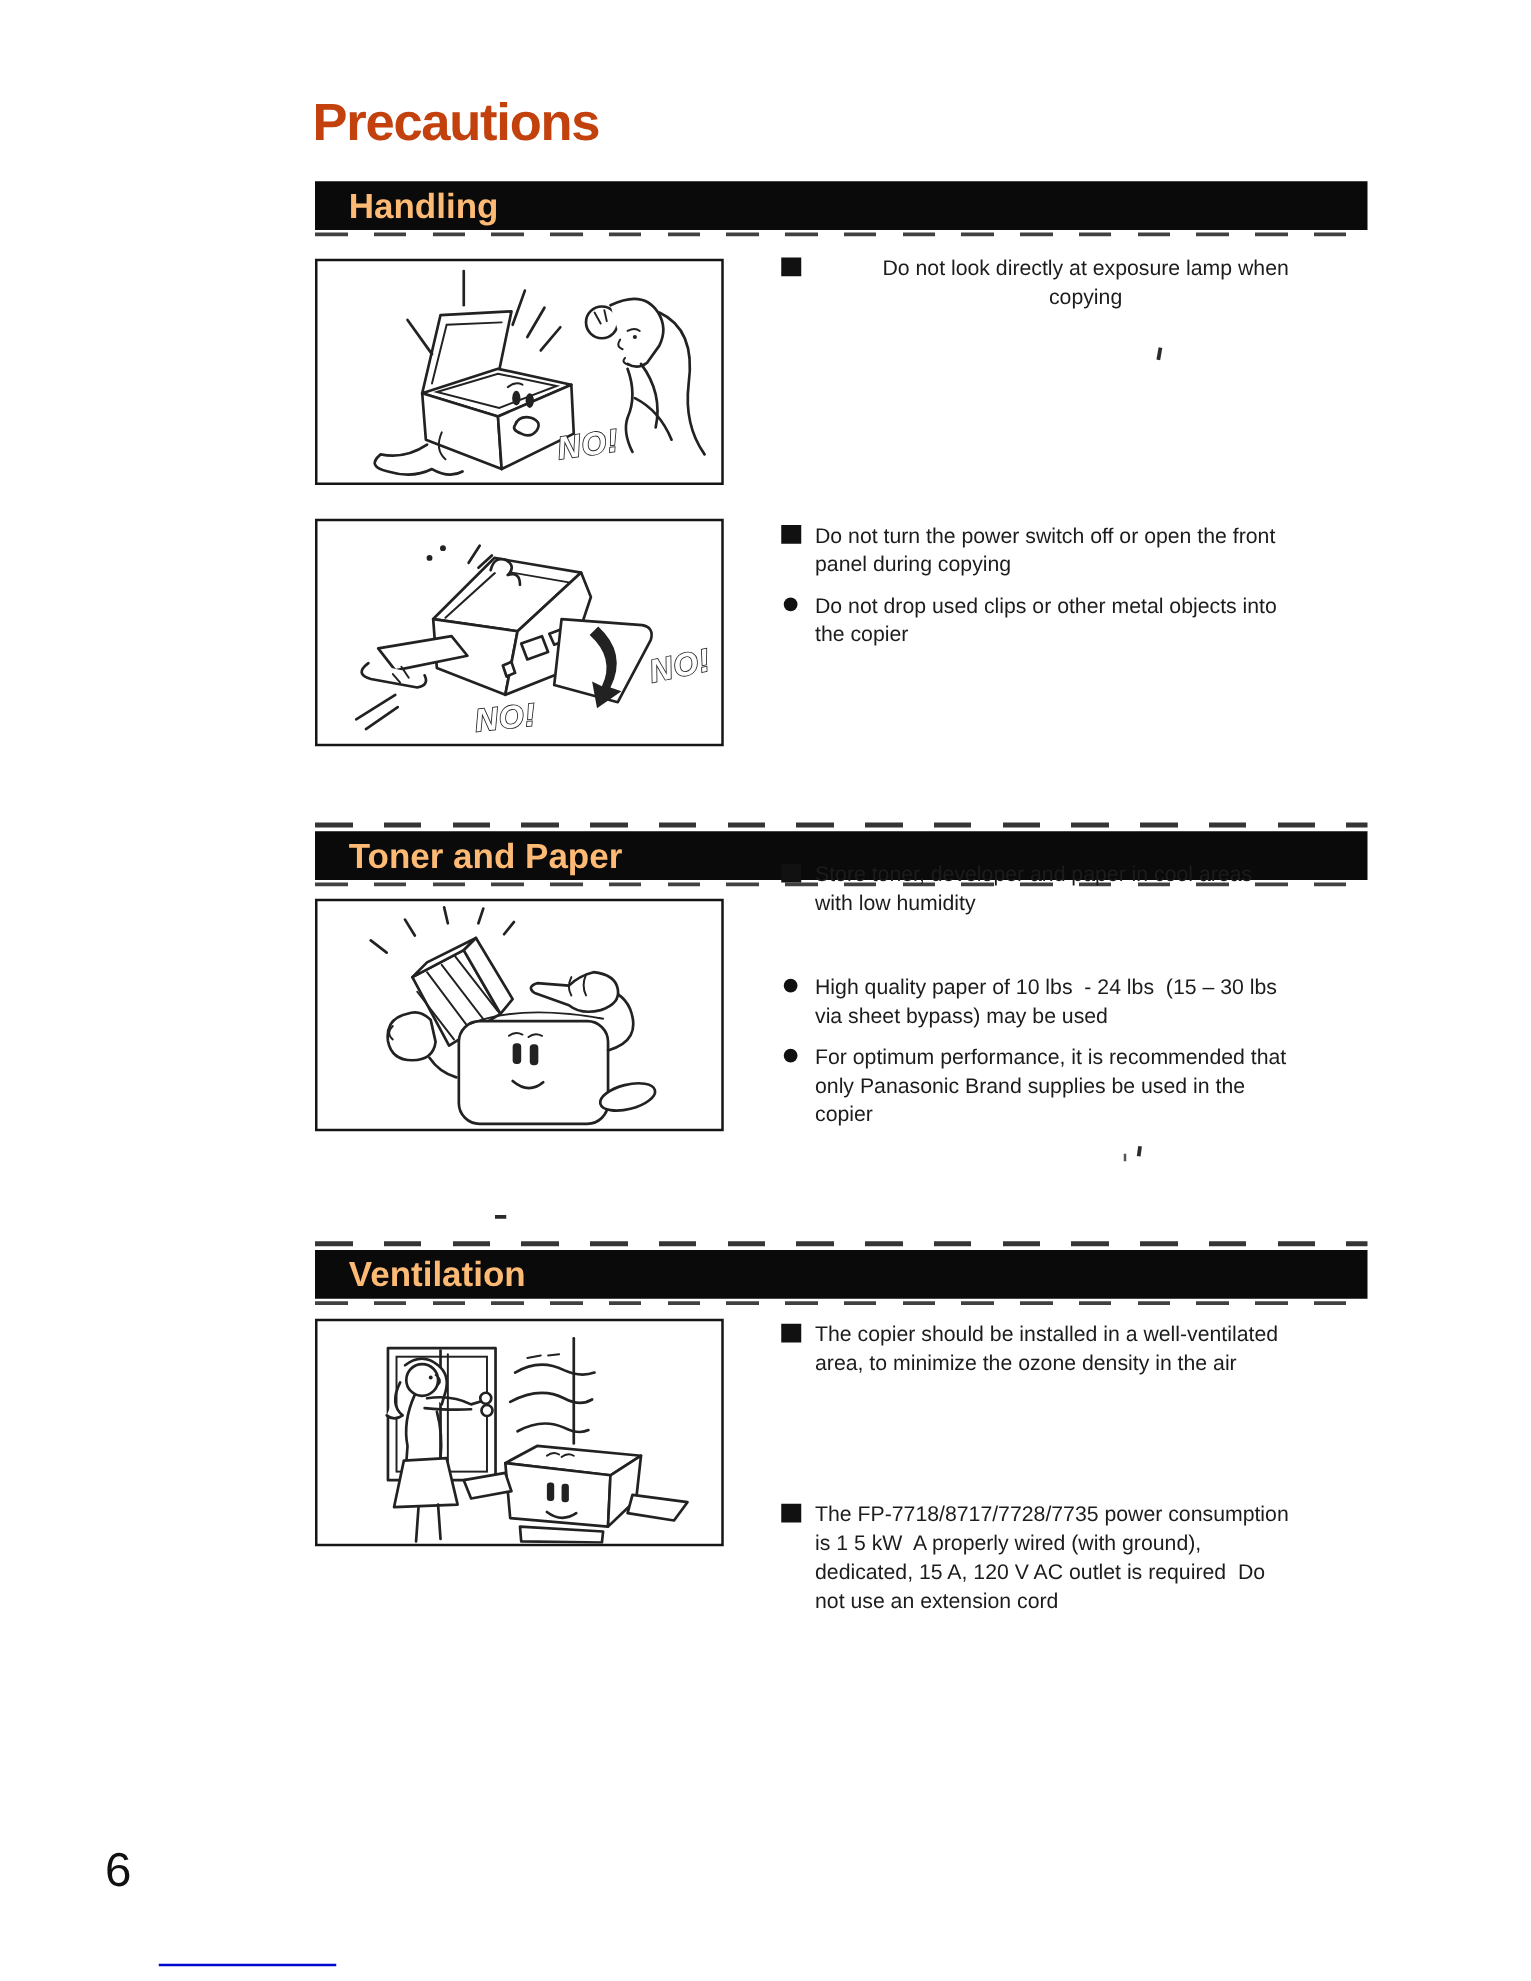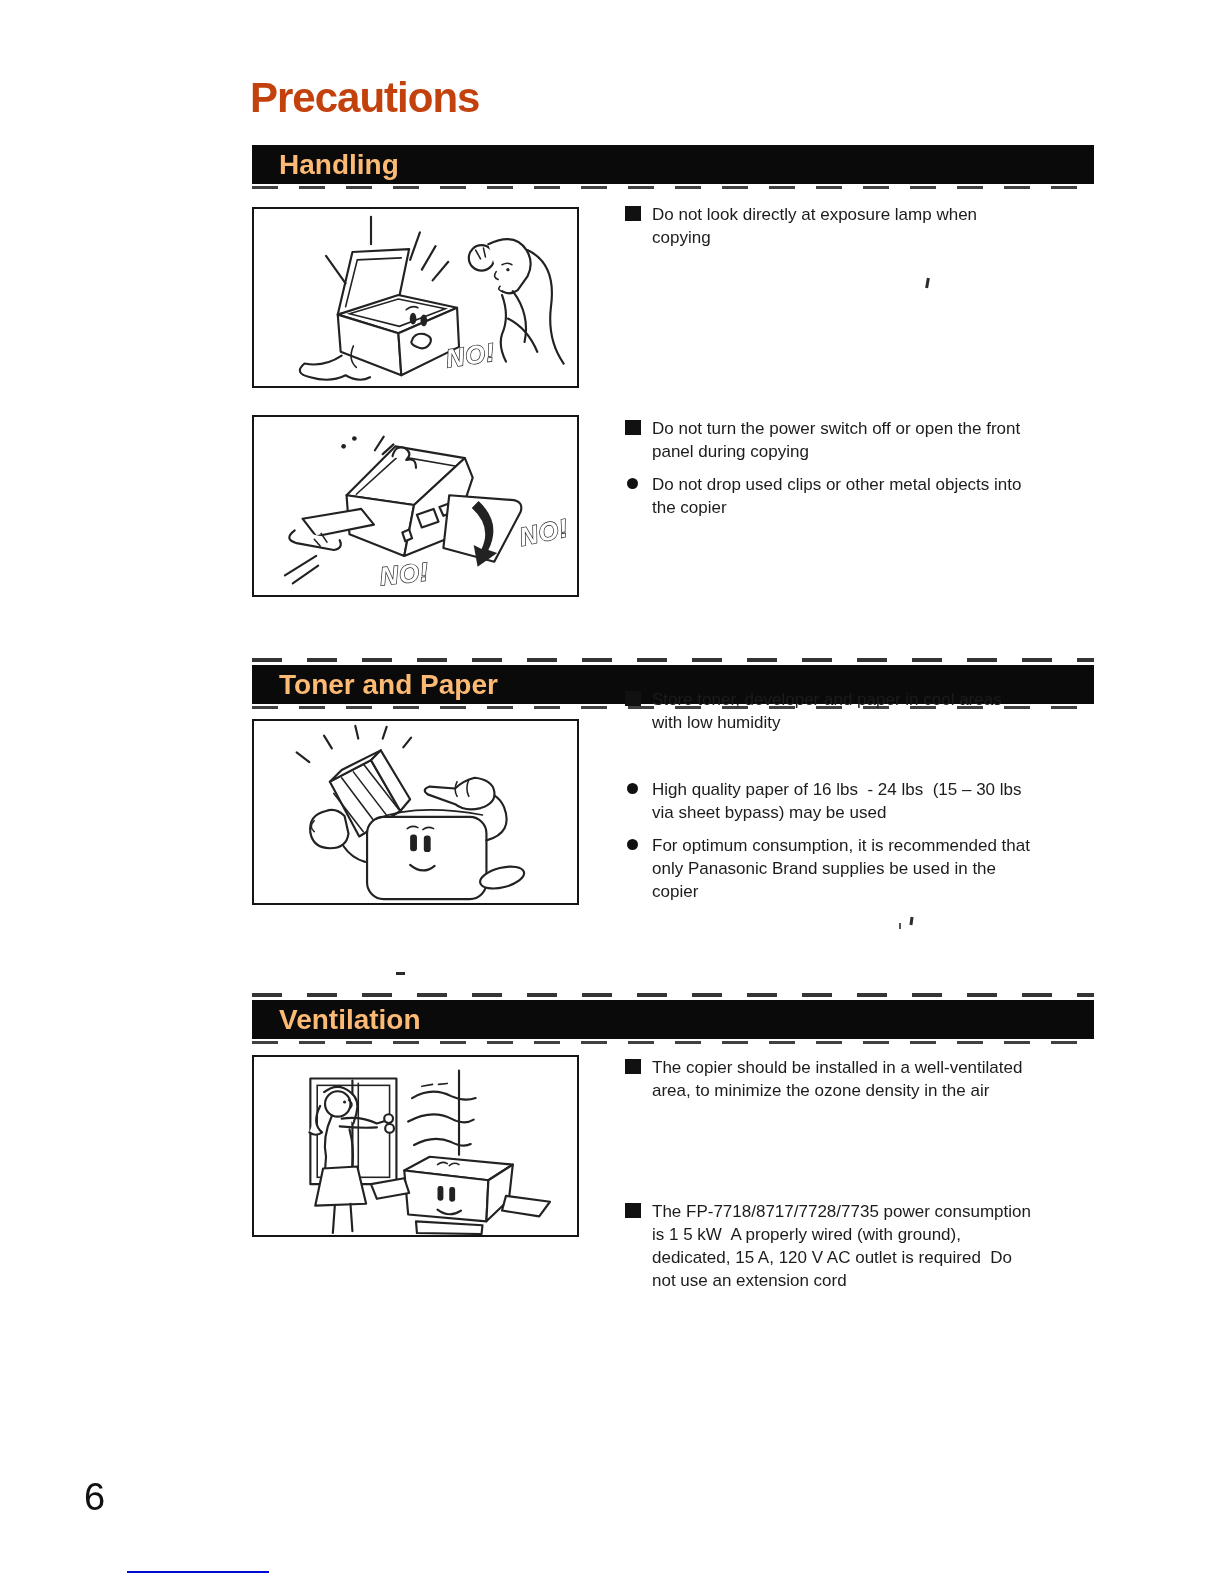--- a/index.html
+++ b/index.html
@@ -116,21 +116,21 @@
       <path class="thin" d="M246,64 q-4,6 2,8 M250,79 q-4,4 4,6 M252,57 q6,-3 10,0"></path>
       <circle class="solid" cx="258" cy="62" r="1.7"></circle>
       <path class="line" d="M278,42 q30,14 24,58 q-4,34 13,58"></path>
       <path class="line" d="M252,88 q8,22 0,40 q-4,12 4,28"></path>
       <path class="line" d="M263,84 q18,24 12,52"></path>
       <path class="line" d="M258,112 q20,10 30,34"></path>
       <text class="no-text" x="196" y="162" transform="rotate(-8 196 162)">NO!</text>
     </svg>
   </div>
 
-  <div class="bullet" style="top:203px;">
+  <div class="bullet" style="top:203px;text-align:center;">
     <span class="marker-square"></span>
     <div class="btext">Do not look directly at exposure lamp when
 copying</div>
   </div>
 
   <div class="figure-box" style="top:415px;height:182px;">
     <svg viewBox="0 0 327 182">
 
       <circle class="solid" cx="90" cy="30" r="2.4"></circle>
       <circle class="solid" cx="101" cy="22" r="2.4"></circle>
@@ -205,26 +205,26 @@
     </svg>
   </div>
 
   <div class="bullet" style="top:688px;">
     <span class="marker-square"></span>
     <div class="btext">Store toner, developer and paper in cool areas
 with low humidity</div>
   </div>
   <div class="bullet" style="top:778px;">
     <span class="marker-dot"></span>
-    <div class="btext">High quality paper of 16 lbs  - 24 lbs  (15 – 30 lbs
+    <div class="btext">High quality paper of 10 lbs  - 24 lbs  (15 – 30 lbs
 via sheet bypass) may be used</div>
   </div>
   <div class="bullet" style="top:834px;">
     <span class="marker-dot"></span>
-    <div class="btext">For optimum consumption, it is recommended that
+    <div class="btext">For optimum performance, it is recommended that
 only Panasonic Brand supplies be used in the
 copier</div>
   </div>
 
   <div class="section-bar ragged-top" style="top:1000px;">
     <span>Ventilation</span>
   </div>
 
   <div class="figure-box" style="top:1055px;height:182px;">
     <svg viewBox="0 0 327 182">

